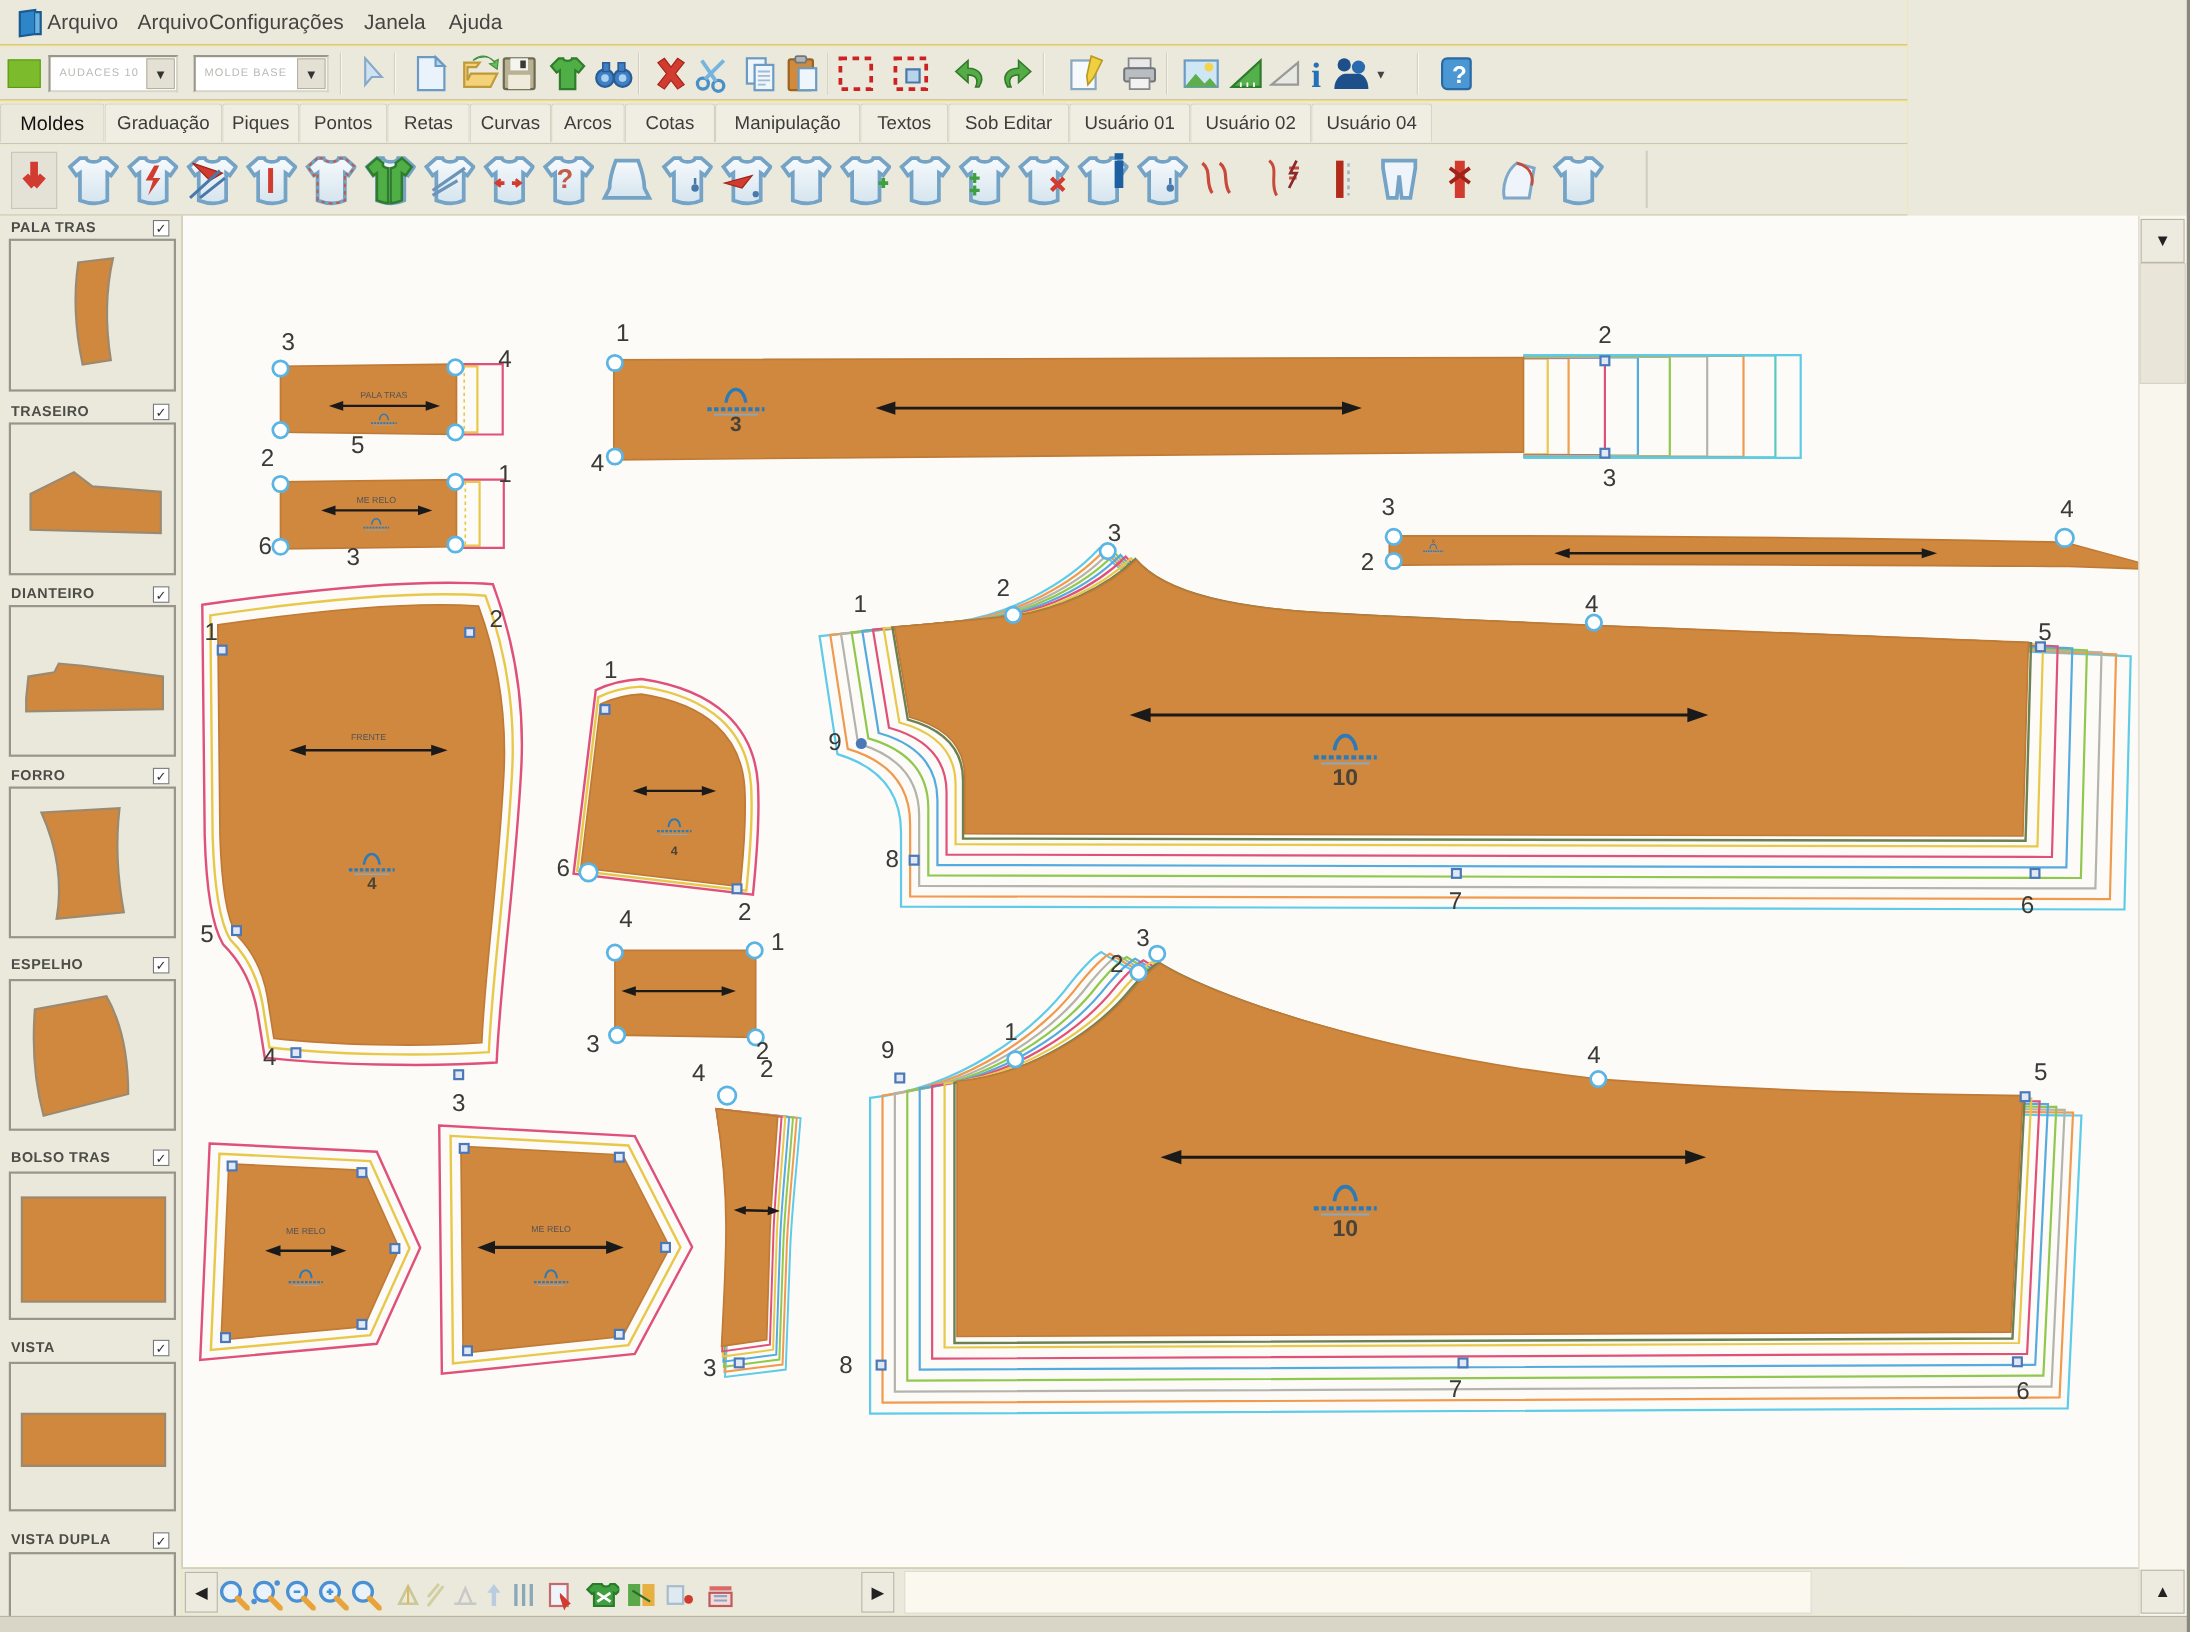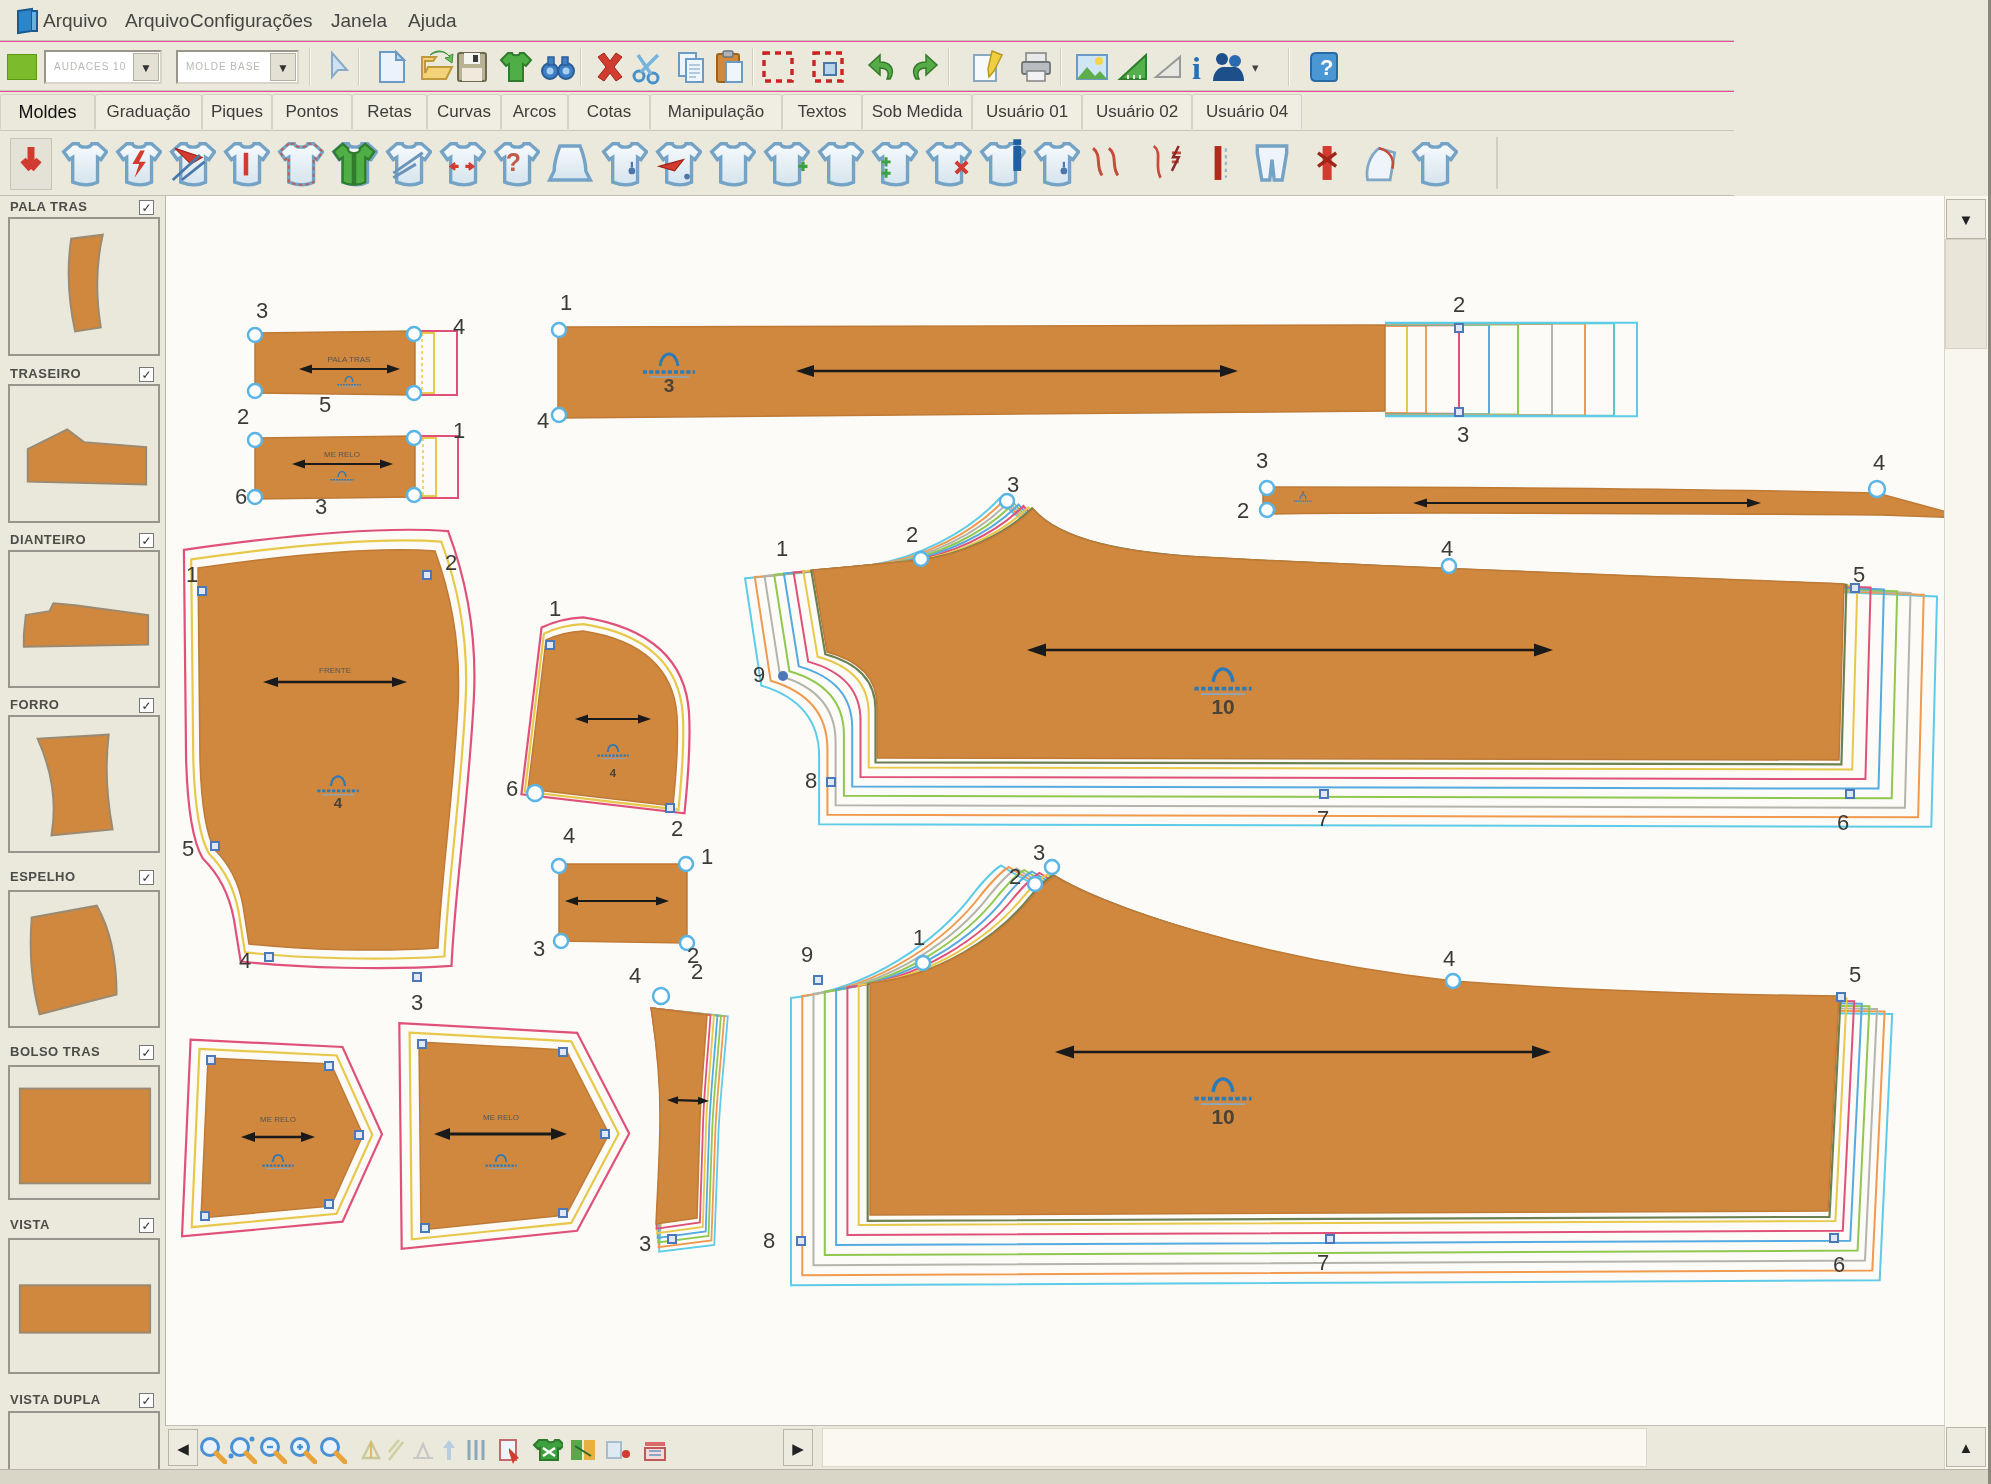--- a/index.html
+++ b/index.html
@@ -1,15 +1,15 @@
 <!DOCTYPE html>
 <html><head><meta charset="utf-8"><style>
 *{margin:0;padding:0;box-sizing:border-box}
 html,body{width:1991px;height:1484px;overflow:hidden;background:#ebe9db;font-family:"Liberation Sans",sans-serif}
-#win{position:relative;width:1734px;height:1484px;background:#ec4899}
+#win{position:relative;width:1734px;height:1484px;background:#fde047}
 #menubar{position:absolute;left:0;top:0;width:100%;height:41px;background:#ebe9db;border-bottom:1px solid #c9c6b8}
 .mi{position:absolute;top:10px;font-size:19px;color:#454543}
 #toolbar1{position:absolute;left:0;top:42px;width:100%;height:49px;background:#ebe9db;border-bottom:1px solid #cac7b9}
 .grn{position:absolute;left:7px;top:12px;width:30px;height:26px;background:#7cbb2c;border:1px solid #5a9a14}
 .combo{position:absolute;top:8px;height:34px;background:#fff;border:2px solid #9a978a;border-right-color:#d8d5c8;border-bottom-color:#d8d5c8}
 .cph{position:absolute;left:8px;top:9px;font-size:10px;color:#b8b8b4;letter-spacing:1px}
 .cbtn{position:absolute;right:1px;top:1px;bottom:1px;width:26px;background:#e4e1d4;border:1px solid #b4b1a2;color:#333;font-size:12px;text-align:center;line-height:28px}
 .vsep{position:absolute;top:6px;height:38px;width:2px;background:#d2cfc1;border-right:1px solid #f8f6ee}
 .ti{position:absolute;top:6px;height:38px;display:flex;align-items:center;justify-content:center}
 .drop{position:absolute;left:1252px;top:18px;font-size:13px;color:#444}
@@ -213,21 +213,21 @@
       <div class="tab act" style="left:0px;width:95px">Moldes</div>
 <div class="tab" style="left:95px;width:107px">Graduação</div>
 <div class="tab" style="left:202px;width:70px">Piques</div>
 <div class="tab" style="left:272px;width:80px">Pontos</div>
 <div class="tab" style="left:352px;width:75px">Retas</div>
 <div class="tab" style="left:427px;width:74px">Curvas</div>
 <div class="tab" style="left:501px;width:67px">Arcos</div>
 <div class="tab" style="left:568px;width:82px">Cotas</div>
 <div class="tab" style="left:650px;width:132px">Manipulação</div>
 <div class="tab" style="left:782px;width:80px">Textos</div>
-<div class="tab" style="left:862px;width:110px">Sob Medida</div>
+<div class="tab" style="left:862px;width:110px">Sob Editar</div>
 <div class="tab" style="left:972px;width:110px">Usuário 01</div>
 <div class="tab" style="left:1082px;width:110px">Usuário 02</div>
 <div class="tab" style="left:1192px;width:110px">Usuário 04</div>
     </div>
 <div id="toolbar2">
       <div class="gar" style="left:10px;width:42px;background:#e4e2d6;border:1px solid #c8c5b6">
         <svg width="34" height="46" viewBox="0 0 34 46">
           <path d="M17 6 v22 M17 28 l-8-9 M17 28 l8-9" stroke="#d23b2f" stroke-width="7" fill="none"></path>
         </svg>
       </div>

